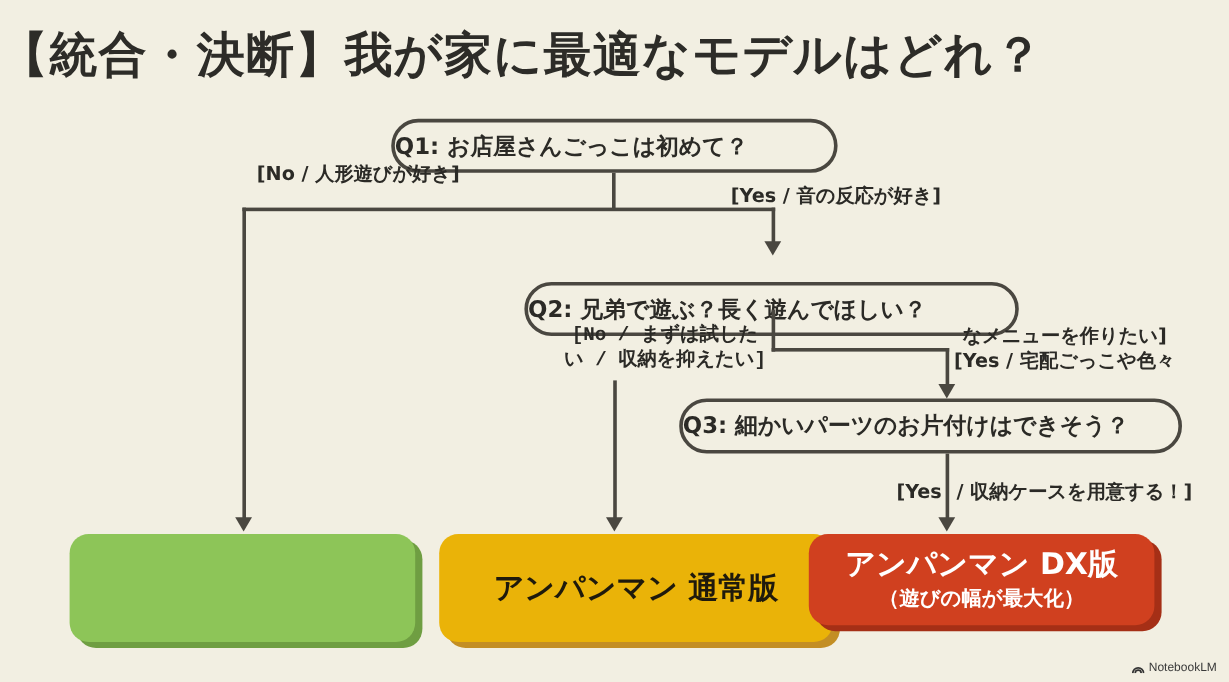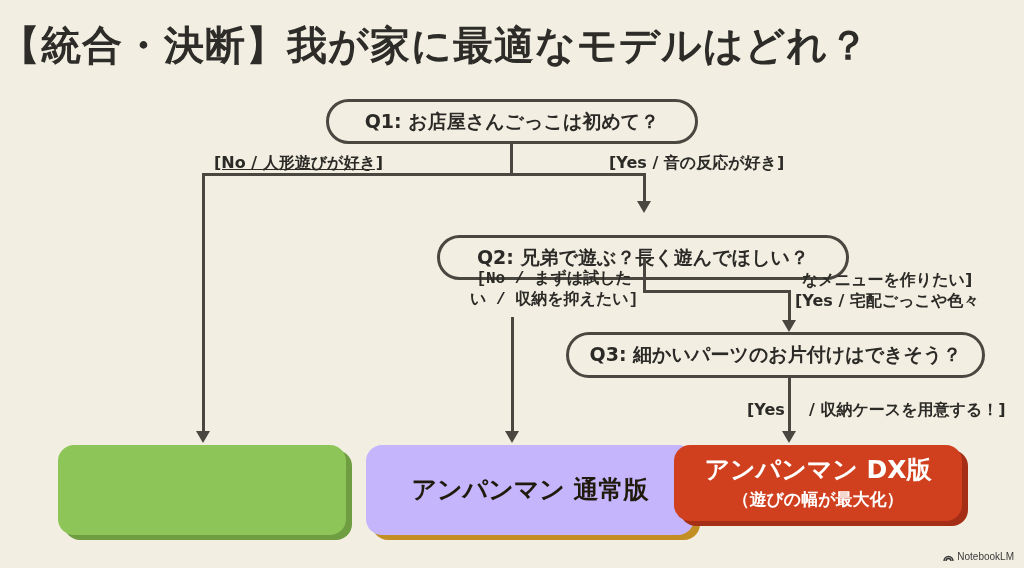--- a/index.html
+++ b/index.html
@@ -12,21 +12,21 @@
   }
   .title {
     position: absolute; left: 0; top: 18px; width: 1024px;
     font-size: 40px; font-weight: bold;
     letter-spacing: 1px; color: #2d2c28;
   }
   .qbox {
     position: absolute; box-sizing: border-box;
     border: 3px solid #4a4740; border-radius: 24px;
     background: #f2efe2;
-    display: flex; align-items: center; justify-content: center;
+    display: flex; align-items: center; 
     font-size: 19px; font-weight: bold; color: #2b2a26;
   }
   .line { position: absolute; background: #4a4740; }
   .arrow {
     position: absolute; width: 0; height: 0;
     border-left: 7px solid transparent; border-right: 7px solid transparent;
     border-top: 12px solid #4a4740;
   }
   .label {
     position: absolute; font-size: 16px; font-weight: bold; color: #2b2a26;
@@ -55,21 +55,21 @@
   <span>Q1: お店屋さんごっこは初めて？</span>
 </div>
 
 <div class="line" style="left:510px; top:144px; width:3px; height:31px;"></div>
 <div class="line" style="left:202px; top:173px; width:444px; height:3px;"></div>
 <div class="line" style="left:202px; top:173px; width:3px; height:260px;"></div>
 <div class="arrow" style="left:196px; top:431px;"></div>
 <div class="line" style="left:643px; top:173px; width:3px; height:30px;"></div>
 <div class="arrow" style="left:637px; top:201px;"></div>
 
-<div class="label" style="left:214px; top:152px;text-decoration:underline;">[No / 人形遊びが好き]</div>
+<div class="label" style="left:214px; top:134px;">[No / 人形遊びが好き]</div>
 <div class="label" style="left:609px; top:152px;">[Yes / 音の反応が好き]</div>
 
 <div class="qbox" style="left:437px; top:211px; width:412px; height:45px;margin-top:24px;">
   <span>Q2: 兄弟で遊ぶ？長く遊んでほしい？</span>
 </div>
 
 <div class="line" style="left:643px; top:258px; width:3px; height:35px;"></div>
 <div class="line" style="left:643px; top:290px; width:148px; height:3px;"></div>
 <div class="line" style="left:788px; top:290px; width:3px; height:32px;"></div>
 <div class="arrow" style="left:782px; top:320px;"></div>
@@ -86,26 +86,26 @@
   <div>[Yes / 宅配ごっこや色々</div>
 </div>
 
 <div class="qbox" style="left:566px; top:332px; width:419px; height:46px;">
   <span>Q3: 細かいパーツのお片付けはできそう？</span>
 </div>
 
 <div class="line" style="left:788px; top:378px; width:3px; height:55px;"></div>
 <div class="arrow" style="left:782px; top:431px;"></div>
 <div class="label" style="left:747px; top:399px;">[Yes</div>
-<div class="label" style="left:797px; top:399px;margin-left:12px;">/ 収納ケースを用意する！]</div>
+<div class="label" style="left:797px; top:399px;">/ 収納ケースを用意する！]</div>
 
 <div class="result" style="left:58px; top:445px; width:288px; height:90px; background:#8dc558; box-shadow: 6px 5px 0 #6f9e42; color:#1f2a14;">
 </div>
 
-<div class="result" style="left:366px; top:445px; width:328px; height:90px; background:#c4b5fd; box-shadow: 6px 5px 0 #c38e24; color:#1f1a0c;">
+<div class="result" style="left:366px; top:445px; width:328px; height:90px; background:#eab308; box-shadow: 6px 5px 0 #c38e24; color:#1f1a0c;">
   <div class="main" style="font-size:25px;">アンパンマン 通常版</div>
 </div>
 
 <div class="result" style="left:674px; top:445px; width:288px; height:76px; background:#d0401f; box-shadow: 6px 5px 0 #a52f16; color:#ffffff;">
   <div class="main" style="font-size:25px;">アンパンマン DX版</div>
   <div class="sub">（遊びの幅が最大化）</div>
 </div>
 
 <div class="brand">
   <svg width="11" height="9" viewBox="0 0 11 9">

